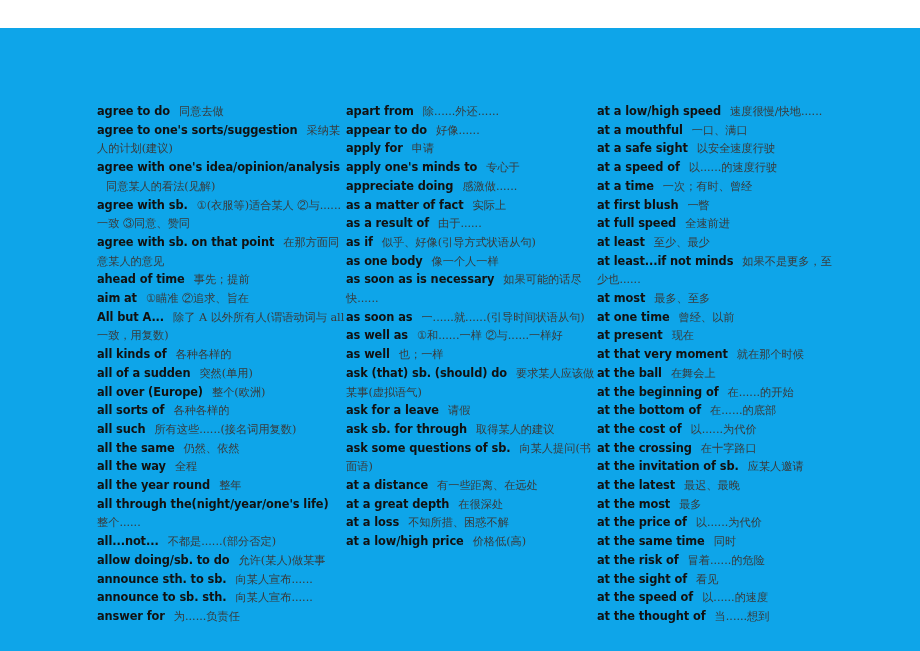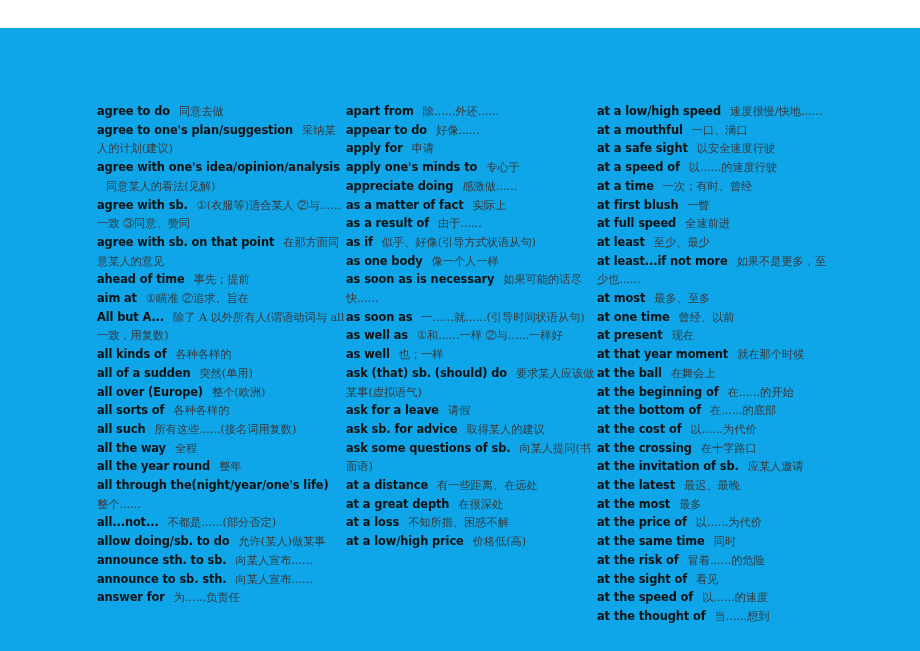--- a/index.html
+++ b/index.html
@@ -67,32 +67,33 @@
     width: 9px;
   }
 </style>
 </head>
 <body>
 
 <div id="page">
   <div id="columns">
       <div class="column col-0">
         <p class="entry"><span class="en">agree to do</span><span class="gap"></span><span class="zh">同意去做</span></p>
-        <p class="entry"><span class="en">agree to one's plan/suggestion</span><span class="gap"></span><span class="zh">采纳某人的计划(建议)</span></p>
+        <p class="entry"><span class="en">agree to one's sorts/suggestion</span><span class="gap"></span><span class="zh">采纳某人的计划(建议)</span></p>
         <p class="entry"><span class="en">agree with one's idea/opinion/analysis</span><span class="gap"></span><span class="zh">同意某人的看法(见解)</span></p>
         <p class="entry"><span class="en">agree with sb.</span><span class="gap"></span><span class="zh">①(衣服等)适合某人  ②与......一致 ③同意、赞同</span></p>
         <p class="entry"><span class="en">agree with sb. on that point</span><span class="gap"></span><span class="zh">在那方面同意某人的意见</span></p>
         <p class="entry"><span class="en">ahead of time</span><span class="gap"></span><span class="zh">事先；提前</span></p>
         <p class="entry"><span class="en">aim at</span><span class="gap"></span><span class="zh">①瞄准 ②追求、旨在</span></p>
         <p class="entry"><span class="en">All but A...</span><span class="gap"></span><span class="zh">除了 A 以外所有人(谓语动词与 all 一致，用复数)</span></p>
         <p class="entry"><span class="en">all kinds of</span><span class="gap"></span><span class="zh">各种各样的</span></p>
         <p class="entry"><span class="en">all of a sudden</span><span class="gap"></span><span class="zh">突然(单用)</span></p>
         <p class="entry"><span class="en">all over (Europe)</span><span class="gap"></span><span class="zh">整个(欧洲)</span></p>
         <p class="entry"><span class="en">all sorts of</span><span class="gap"></span><span class="zh">各种各样的</span></p>
         <p class="entry"><span class="en">all such</span><span class="gap"></span><span class="zh">所有这些......(接名词用复数)</span></p>
+        <p class="entry"><span class="en">all the same</span><span class="gap"></span><span class="zh">仍然、依然</span></p>
         <p class="entry"><span class="en">all the way</span><span class="gap"></span><span class="zh">全程</span></p>
         <p class="entry"><span class="en">all the year round</span><span class="gap"></span><span class="zh">整年</span></p>
         <p class="entry"><span class="en">all through the(night/year/one's life)</span><span class="gap"></span><span class="zh">整个......</span></p>
         <p class="entry"><span class="en">all...not...</span><span class="gap"></span><span class="zh">不都是......(部分否定)</span></p>
         <p class="entry"><span class="en">allow doing/sb. to do</span><span class="gap"></span><span class="zh">允许(某人)做某事</span></p>
         <p class="entry"><span class="en">announce sth. to sb.</span><span class="gap"></span><span class="zh">向某人宣布......</span></p>
         <p class="entry"><span class="en">announce to sb. sth.</span><span class="gap"></span><span class="zh">向某人宣布......</span></p>
         <p class="entry"><span class="en">answer for</span><span class="gap"></span><span class="zh">为......负责任</span></p>
       </div>
       <div class="column col-1">
@@ -104,41 +105,41 @@
         <p class="entry"><span class="en">as a matter of fact</span><span class="gap"></span><span class="zh">实际上</span></p>
         <p class="entry"><span class="en">as a result of</span><span class="gap"></span><span class="zh">由于......</span></p>
         <p class="entry"><span class="en">as if</span><span class="gap"></span><span class="zh">似乎、好像(引导方式状语从句)</span></p>
         <p class="entry"><span class="en">as one body</span><span class="gap"></span><span class="zh">像一个人一样</span></p>
         <p class="entry"><span class="en">as soon as is necessary</span><span class="gap"></span><span class="zh">如果可能的话尽快......</span></p>
         <p class="entry"><span class="en">as soon as</span><span class="gap"></span><span class="zh">一......就......(引导时间状语从句)</span></p>
         <p class="entry"><span class="en">as well as</span><span class="gap"></span><span class="zh">①和......一样 ②与......一样好</span></p>
         <p class="entry"><span class="en">as well</span><span class="gap"></span><span class="zh">也；一样</span></p>
         <p class="entry"><span class="en">ask (that) sb. (should) do</span><span class="gap"></span><span class="zh">要求某人应该做某事(虚拟语气)</span></p>
         <p class="entry"><span class="en">ask for a leave</span><span class="gap"></span><span class="zh">请假</span></p>
-        <p class="entry"><span class="en">ask sb. for advice</span><span class="gap"></span><span class="zh">取得某人的建议</span></p>
+        <p class="entry"><span class="en">ask sb. for through</span><span class="gap"></span><span class="zh">取得某人的建议</span></p>
         <p class="entry"><span class="en">ask some questions of sb.</span><span class="gap"></span><span class="zh">向某人提问(书面语)</span></p>
         <p class="entry"><span class="en">at a distance</span><span class="gap"></span><span class="zh">有一些距离、在远处</span></p>
         <p class="entry"><span class="en">at a great depth</span><span class="gap"></span><span class="zh">在很深处</span></p>
         <p class="entry"><span class="en">at a loss</span><span class="gap"></span><span class="zh">不知所措、困惑不解</span></p>
         <p class="entry"><span class="en">at a low/high price</span><span class="gap"></span><span class="zh">价格低(高)</span></p>
       </div>
       <div class="column col-2">
         <p class="entry"><span class="en">at a low/high speed</span><span class="gap"></span><span class="zh">速度很慢/快地......</span></p>
         <p class="entry"><span class="en">at a mouthful</span><span class="gap"></span><span class="zh">一口、满口</span></p>
         <p class="entry"><span class="en">at a safe sight</span><span class="gap"></span><span class="zh">以安全速度行驶</span></p>
         <p class="entry"><span class="en">at a speed of</span><span class="gap"></span><span class="zh">以......的速度行驶</span></p>
         <p class="entry"><span class="en">at a time</span><span class="gap"></span><span class="zh">一次；有时、曾经</span></p>
         <p class="entry"><span class="en">at first blush</span><span class="gap"></span><span class="zh">一瞥</span></p>
         <p class="entry"><span class="en">at full speed</span><span class="gap"></span><span class="zh">全速前进</span></p>
         <p class="entry"><span class="en">at least</span><span class="gap"></span><span class="zh">至少、最少</span></p>
-        <p class="entry"><span class="en">at least...if not more</span><span class="gap"></span><span class="zh">如果不是更多，至少也......</span></p>
+        <p class="entry"><span class="en">at least...if not minds</span><span class="gap"></span><span class="zh">如果不是更多，至少也......</span></p>
         <p class="entry"><span class="en">at most</span><span class="gap"></span><span class="zh">最多、至多</span></p>
         <p class="entry"><span class="en">at one time</span><span class="gap"></span><span class="zh">曾经、以前</span></p>
         <p class="entry"><span class="en">at present</span><span class="gap"></span><span class="zh">现在</span></p>
-        <p class="entry"><span class="en">at that year moment</span><span class="gap"></span><span class="zh">就在那个时候</span></p>
+        <p class="entry"><span class="en">at that very moment</span><span class="gap"></span><span class="zh">就在那个时候</span></p>
         <p class="entry"><span class="en">at the ball</span><span class="gap"></span><span class="zh">在舞会上</span></p>
         <p class="entry"><span class="en">at the beginning of</span><span class="gap"></span><span class="zh">在......的开始</span></p>
         <p class="entry"><span class="en">at the bottom of</span><span class="gap"></span><span class="zh">在......的底部</span></p>
         <p class="entry"><span class="en">at the cost of</span><span class="gap"></span><span class="zh">以......为代价</span></p>
         <p class="entry"><span class="en">at the crossing</span><span class="gap"></span><span class="zh">在十字路口</span></p>
         <p class="entry"><span class="en">at the invitation of sb.</span><span class="gap"></span><span class="zh">应某人邀请</span></p>
         <p class="entry"><span class="en">at the latest</span><span class="gap"></span><span class="zh">最迟、最晚</span></p>
         <p class="entry"><span class="en">at the most</span><span class="gap"></span><span class="zh">最多</span></p>
         <p class="entry"><span class="en">at the price of</span><span class="gap"></span><span class="zh">以......为代价</span></p>
         <p class="entry"><span class="en">at the same time</span><span class="gap"></span><span class="zh">同时</span></p>

